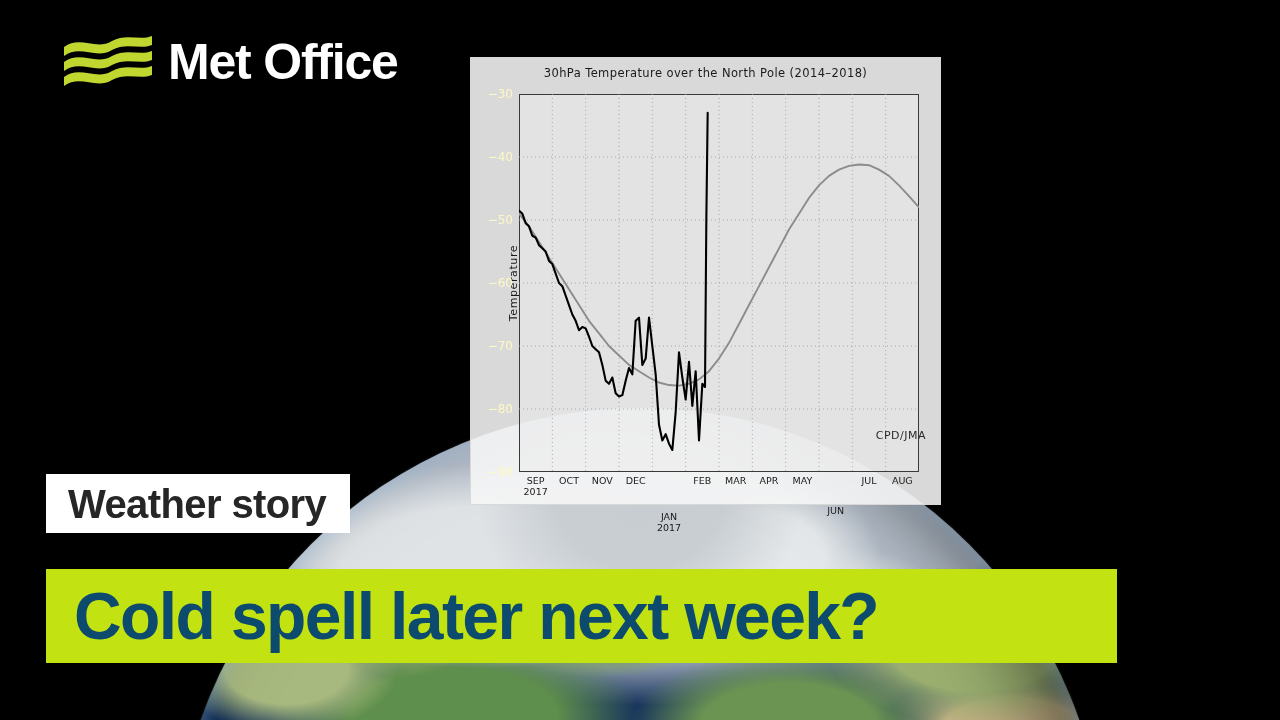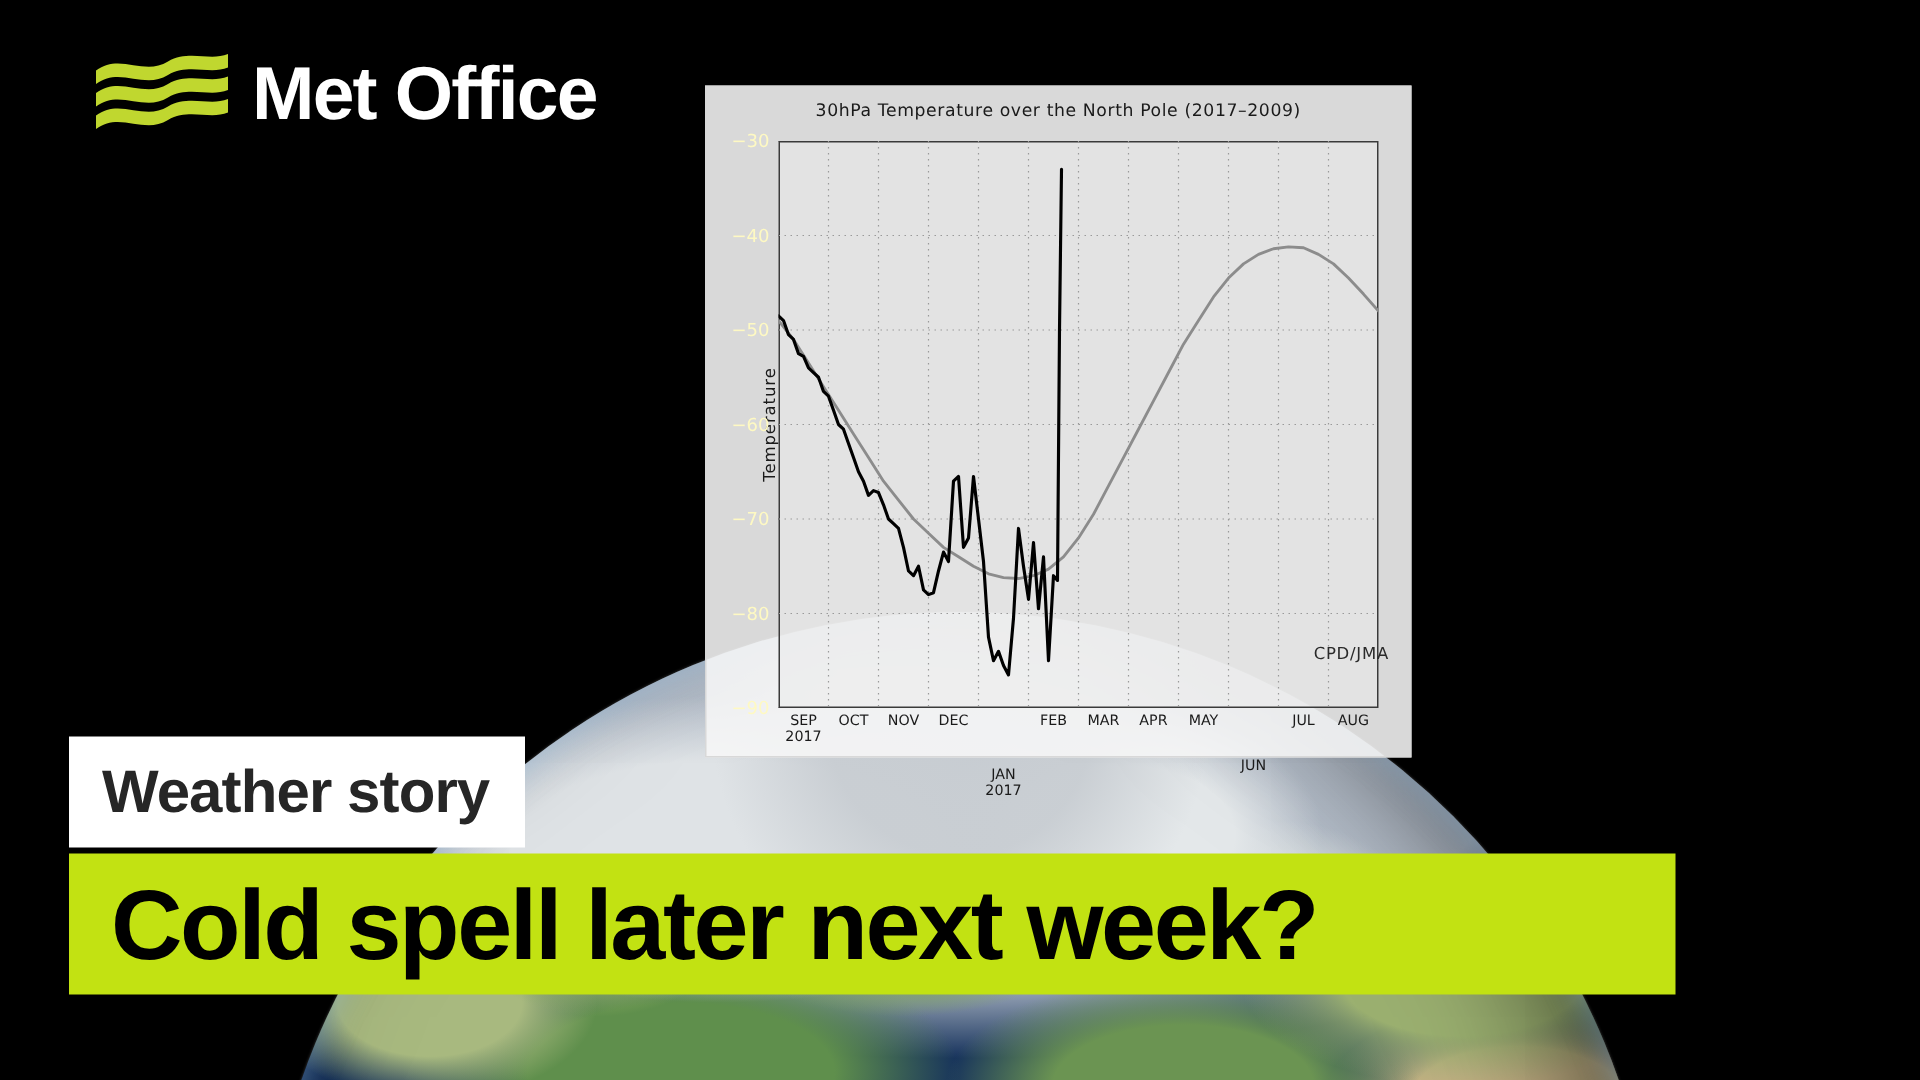--- a/index.html
+++ b/index.html
@@ -90,35 +90,34 @@
   }
   .x-tick-year{ display:block; font-size:9.5px; }
   #chart-credit{
     position:absolute; right:14px; bottom:62px;
     font-family:"DejaVu Sans", sans-serif; font-size:11px; color:#2a2a2a;
     letter-spacing:0.5px;
   }
 
   
   #kicker-banner{
-    position:absolute; left:46px; top:474px; height:74px;
+    position:absolute; left:46px; top:474px; height:59px;
     background:#ffffff; display:flex; align-items:center;
     padding:0 24px 0 22px;
-    margin-top:17px;
   }
   #kicker-text{
     color:#262626; font-size:40px; font-weight:bold; letter-spacing:-0.6px;
     line-height:1; white-space:nowrap;
   }
   #headline-banner{
     position:absolute; left:46px; top:569px; width:1071px; height:94px;
     background:#c2e212; display:flex; align-items:center; padding-left:28px;
   }
   #headline-text{
-    color:#000000; font-size:66px; font-weight:bold; letter-spacing:-1.6px;
+    color:#0c4a6e; font-size:66px; font-weight:bold; letter-spacing:-1.6px;
     line-height:1; white-space:nowrap;
   }
 </style>
 </head>
 <body>
 
 <div id="globe-backdrop">
   <div id="globe-sphere"></div>
   <div id="globe-atmosphere"></div>
   <div id="globe-mask-top"></div>
@@ -129,21 +128,21 @@
     <g fill="#c0d72f">
       <path d="M2 14 C18 2, 34 18, 50 8 C64 0, 78 8, 90 3 L90 12 C78 17, 64 9, 50 17 C34 27, 18 11, 2 23 Z"></path>
       <path d="M2 29 C18 17, 34 33, 50 23 C64 15, 78 23, 90 18 L90 27 C78 32, 64 24, 50 32 C34 42, 18 26, 2 38 Z"></path>
       <path d="M2 44 C18 32, 34 48, 50 38 C64 30, 78 38, 90 33 L90 42 C78 47, 64 39, 50 47 C34 57, 18 41, 2 53 Z"></path>
     </g>
   </svg>
   <div id="logo-wordmark">Met Office</div>
 </div>
 
 <div id="chart-card">
-  <div id="chart-title">30hPa Temperature over the North Pole (2017–2009)</div>
+  <div id="chart-title">30hPa Temperature over the North Pole (2014–2018)</div>
 
   <div id="plot-wrap">
     <div id="y-axis-title">Temperature</div>
     <div id="plot-area"></div>
     <svg id="plot-svg" viewBox="0 0 400 378" preserveAspectRatio="none">
       <g id="grid-layer">
           <line x1="0" x2="400" y1="63" y2="63" stroke="#9a9a9a" stroke-width="0.8" stroke-dasharray="1,3"></line>
           <line x1="0" x2="400" y1="126" y2="126" stroke="#9a9a9a" stroke-width="0.8" stroke-dasharray="1,3"></line>
           <line x1="0" x2="400" y1="189" y2="189" stroke="#9a9a9a" stroke-width="0.8" stroke-dasharray="1,3"></line>
           <line x1="0" x2="400" y1="252" y2="252" stroke="#9a9a9a" stroke-width="0.8" stroke-dasharray="1,3"></line>

